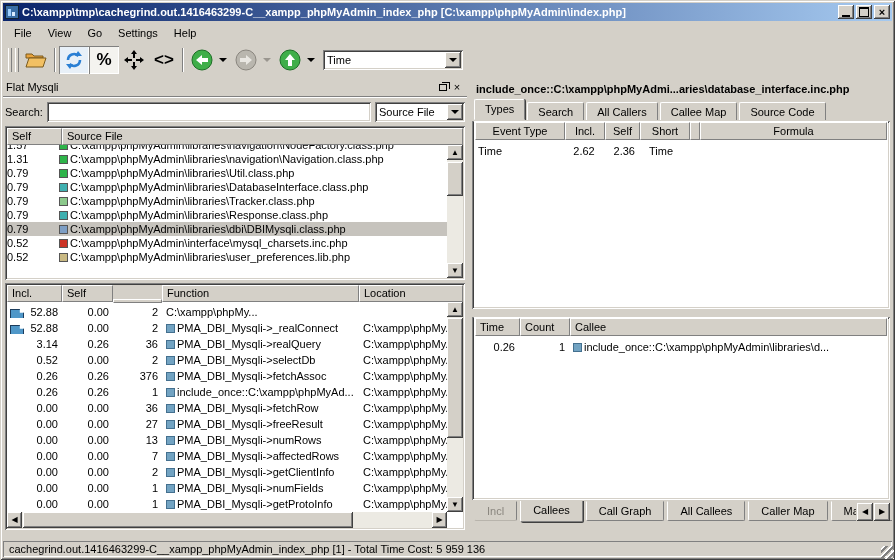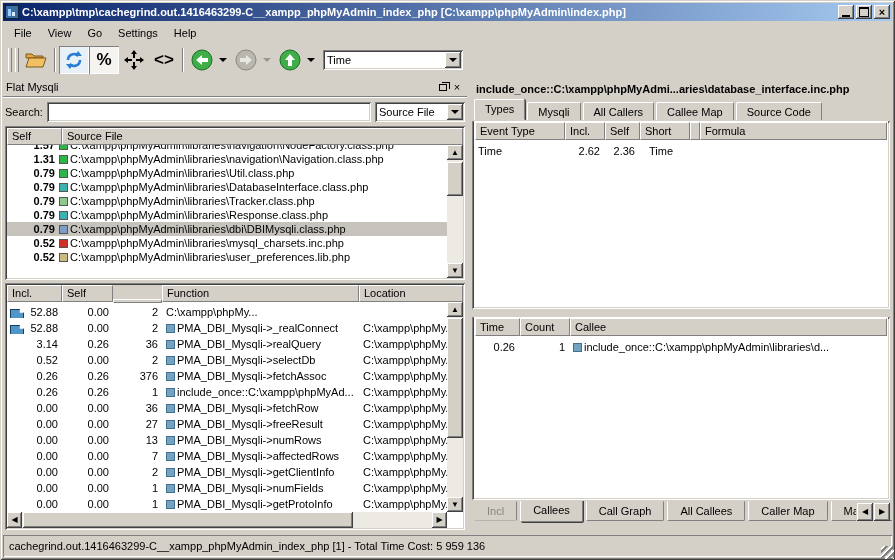--- a/index.html
+++ b/index.html
@@ -66,21 +66,21 @@
   .combo { width:90px; height:20px; display:flex; align-items:center; background:#fff; }
   .combo .combo-text { flex:1; padding-left:4px; white-space:nowrap; }
   .tbl { position:relative; background:#fff; overflow:hidden; }
   .src-table { height:154px; margin:2px 2px 0 2px; }
   .hdr-row { display:flex; height:17px; background:#d4d0c8; position:relative; z-index:3; }
   .hdr-cell { border-top:1px solid #fff; border-left:1px solid #fff; border-right:1px solid #808080; border-bottom:1px solid #808080;
     padding:1px 4px; white-space:nowrap; overflow:hidden; background:#d4d0c8; }
   .body-clip { position:absolute; left:2px; right:18px; top:19px; bottom:2px; overflow:hidden; background:#fff; }
   .src-row { display:flex; height:14px; align-items:center; white-space:nowrap; }
   .src-row.selected { background:#c6c3bd; }
-  .cell-self { width:52px; text-align:right; padding-right:4px; flex:none;font-weight:bold; }
+  .cell-self { width:52px; text-align:left; padding-right:4px; flex:none; }
   .sq { width:9px; height:9px; flex:none; margin-right:2px; border:1px solid #555; }
   .src-file { white-space:nowrap; }
 
   
   .vscroll { position:absolute; top:19px; right:2px; bottom:2px; width:16px; background:#eceae3; }
   .vscroll .up, .vscroll .down { position:absolute; left:0; width:16px; height:15px; display:flex; align-items:center; justify-content:center; font-size:7px; }
   .vscroll .up { top:0; } .vscroll .down { bottom:0; }
   .vthumb { position:absolute; left:0; width:16px; }
   .hscroll { position:absolute; left:2px; right:18px; bottom:2px; height:16px; background:#eceae3; }
   .hscroll .left, .hscroll .right { position:absolute; top:0; width:15px; height:16px; display:flex; align-items:center; justify-content:center; font-size:7px; }
@@ -109,39 +109,39 @@
   .tab { padding:3px 10px 2px 10px; background:#d4d0c8; margin-right:2px; position:relative; top:1px;
     border-top:1px solid #fff; border-left:1px solid #fff; border-right:1px solid #808080; border-radius:2px 2px 0 0; height:18px; }
   .tab.active { height:21px; top:1px; z-index:4; border-bottom:1px solid #d4d0c8;
     box-shadow: 1px 0 0 #404040; }
   .tab-pane { position:relative; background:#fff; }
   .types-pane { height:188px; margin:0 2px; }
   .etable-hdr { display:flex; height:20px; padding:1px; background:#fff; }
   .ehdr-cell { border:1px solid; border-color:#fff #808080 #808080 #fff; background:#d4d0c8; padding:2px 4px; white-space:nowrap; overflow:hidden; }
   .erow { display:flex; height:16px; align-items:center; }
   .ecell { padding:0 4px; white-space:nowrap; overflow:hidden; }
-  .e-type { width:90px; } .e-incl { width:40px; text-align:right; } .e-self { width:35px; text-align:right; }
+  .e-type { width:90px; } .e-incl { width:40px; text-align:center; } .e-self { width:35px; text-align:right; }
   .e-short { width:50px; padding-left:10px; } .e-gap { width:8px; } .e-formula { flex:1; }
 
   .splitter { height:6px; }
   .callees-pane { height:183px; margin:0 2px; }
   .ct-time { width:45px; text-align:right; } .ct-count { width:50px; text-align:right; } .ct-callee { flex:1; display:flex; align-items:center;text-align:center; }
   .crow { display:flex; height:16px; align-items:center; }
 
   .tabs-bottom { display:flex; padding-left:4px; height:23px; align-items:flex-start; position:relative; margin-top:1px; overflow:hidden; }
   .btab { padding:3px 12px; background:#d4d0c8; margin-right:3px; white-space:nowrap;
     border-bottom:1px solid #808080; border-left:1px solid #fff; border-right:1px solid #808080; border-top:1px solid #d4d0c8;
     border-radius:0 0 2px 2px; height:20px; }
   .btab.active { height:22px; margin-top:-1px; box-shadow: 1px 1px 0 #404040; }
   .btab.disabled { color:#8a867f; border-left-color:#d4d0c8; border-bottom-color:#b8b4ac; }
   .btab-scroll { position:absolute; right:2px; top:2px; display:flex; gap:1px; background:#d4d0c8; padding-left:1px; }
   .btab-arrow { width:16px; height:18px; display:flex; align-items:center; justify-content:center; }
 
   
-  .statusbar { position:absolute; left:3px; right:3px; bottom:3px; height:22px;
+  .statusbar { position:absolute; left:3px; right:3px; bottom:3px; height:16px;
     box-shadow: inset 1px 1px 0 #808080, inset -1px -1px 0 #fff; display:flex; align-items:center; padding:0 6px; }
   .grip { position:absolute; right:1px; bottom:1px; width:13px; height:13px;
     background: repeating-linear-gradient(135deg, transparent 0 2px, #fff 2px 3px, #808080 3px 5px); }
 
   
   svg { display:block; }
 </style>
 </head>
 <body>
 
@@ -287,21 +287,21 @@
           <span class="src-file">C:\xampp\phpMyAdmin\libraries\Response.class.php</span>
         </div>
         <div class="src-row selected">
           <span class="cell-self">0.79</span>
           <span class="sq" style="background: rgb(125, 158, 196);"></span>
           <span class="src-file">C:\xampp\phpMyAdmin\libraries\dbi\DBIMysqli.class.php</span>
         </div>
         <div class="src-row">
           <span class="cell-self">0.52</span>
           <span class="sq" style="background: rgb(204, 51, 38);"></span>
-          <span class="src-file">C:\xampp\phpMyAdmin\libraries\mysql_charsets.inc.php</span>
+          <span class="src-file">C:\xampp\phpMyAdmin\interface\mysql_charsets.inc.php</span>
         </div>
         <div class="src-row">
           <span class="cell-self">0.52</span>
           <span class="sq" style="background: rgb(201, 185, 131);"></span>
           <span class="src-file">C:\xampp\phpMyAdmin\libraries\user_preferences.lib.php</span>
         </div>
       </div>
     <div class="vscroll">
       <span class="up raised">
           <span class="arrow-glyph">▲</span>
@@ -467,28 +467,28 @@
           <span class="arrow-glyph">▶</span>
         </span>
     </div>
   </div>
 </div>
 
 <div class="rpanel">
   <div class="rheader">include_once::C:\xampp\phpMyAdmi...aries\database_interface.inc.php</div>
   <div class="tabs-top" id="top-tabs">
       <span class="tab active">Types</span>
-      <span class="tab">Mysqli</span>
+      <span class="tab">Search</span>
       <span class="tab">All Callers</span>
       <span class="tab">Callee Map</span>
       <span class="tab">Source Code</span>
     </div>
 
   <div class="tab-pane types-pane sunken-panel">
-    <div class="etable-hdr" style="margin:2px; margin-bottom:0;" id="types-headers">
+    <div class="etable-hdr" style="margin:2px; margin-bottom:0;text-align:center;" id="types-headers">
         <span class="ehdr-cell" style="width: 90px;">Event Type</span>
         <span class="ehdr-cell" style="width: 40px;">Incl.</span>
         <span class="ehdr-cell" style="width: 35px;">Self</span>
         <span class="ehdr-cell" style="width: 50px;">Short</span>
         <span class="ehdr-cell" style="width: 8px;"></span>
         <span class="ehdr-cell" style="flex: 1 1 0%;">Formula</span>
       </div>
     <div id="types-body" style="position:absolute; left:2px; right:2px; top:22px; bottom:2px; background:#fff; overflow:hidden;">
         <div class="erow">
           <span class="ecell e-type">Time</span>

